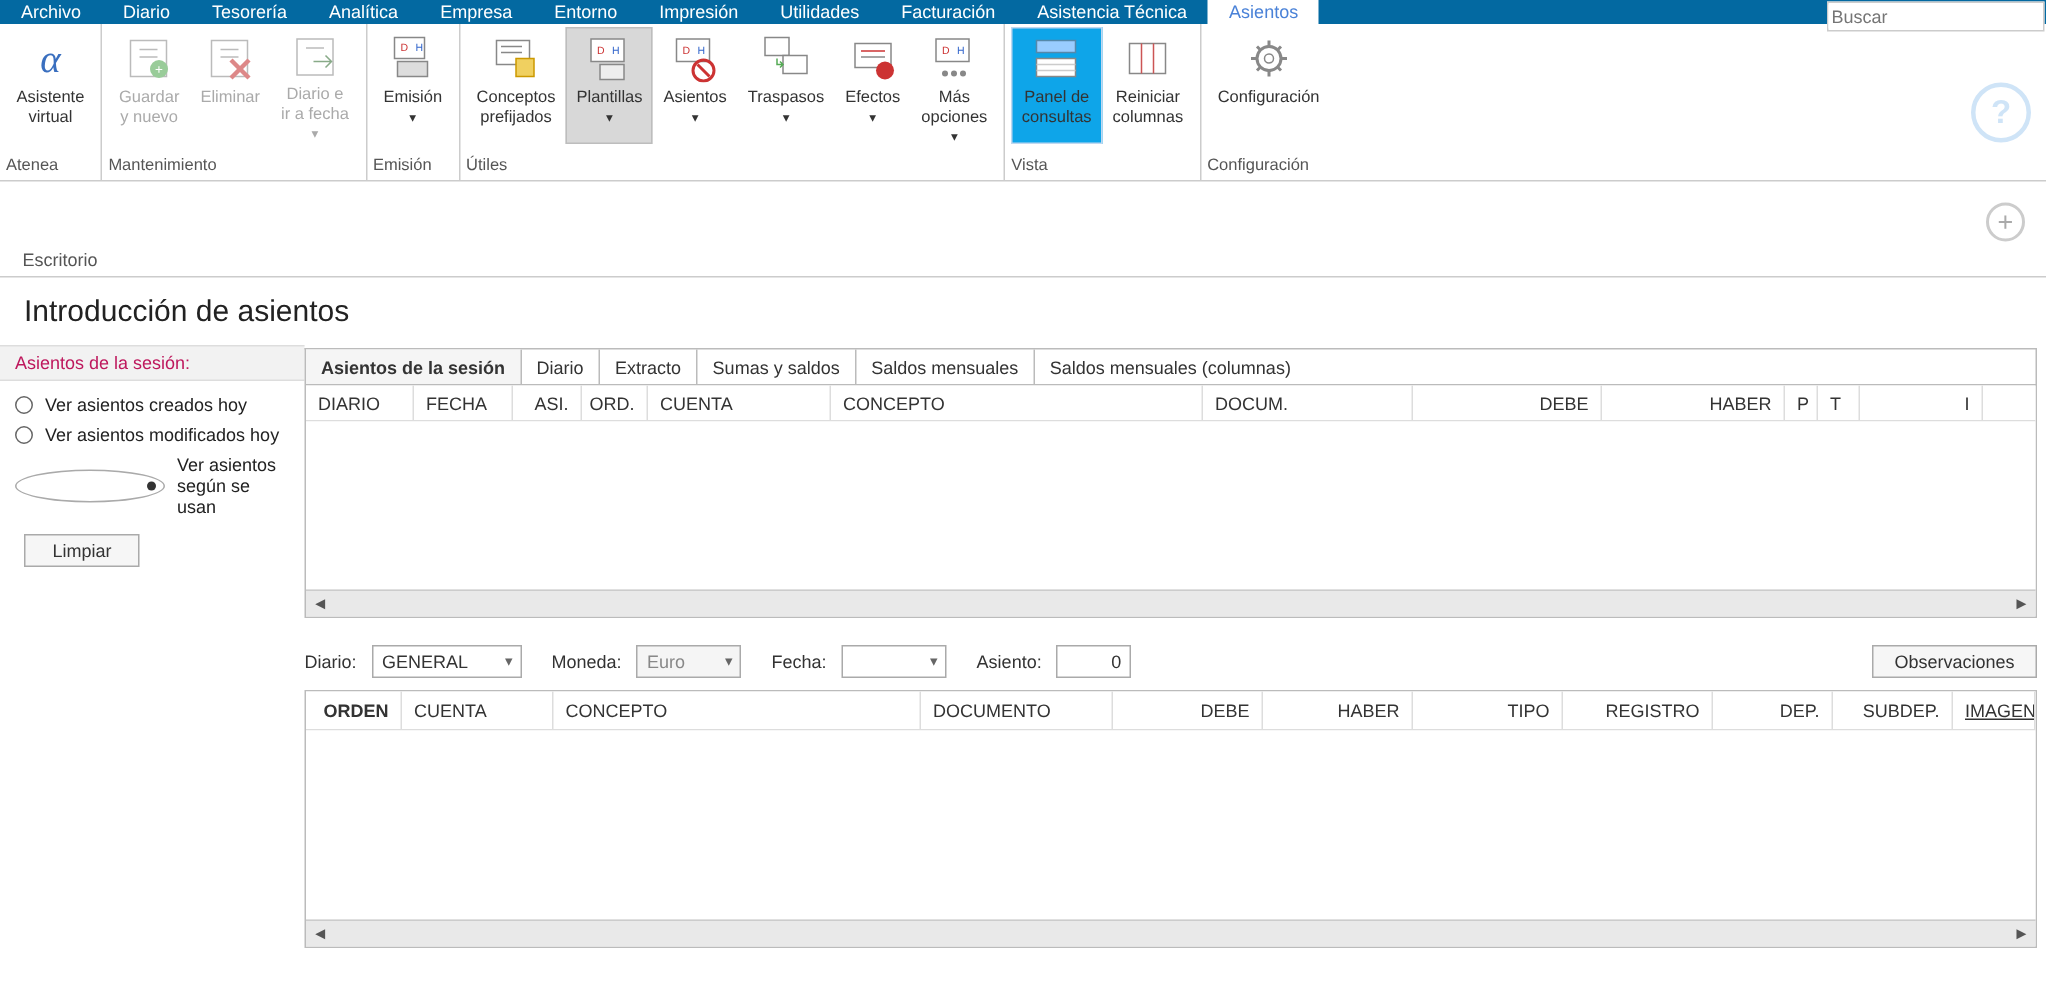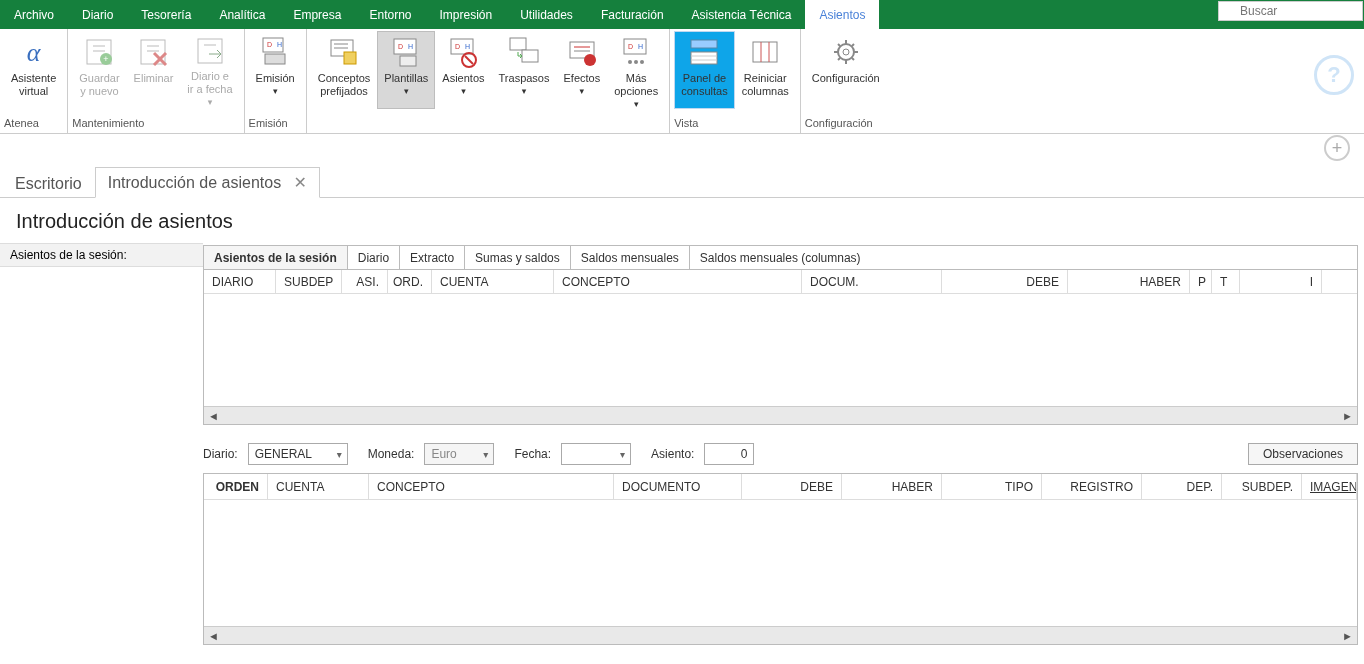--- a/index.html
+++ b/index.html
@@ -1,42 +1,42 @@
 <!DOCTYPE html>
 <html><head>
 <meta charset="utf-8">
 <style>
 html,body{margin:0;padding:0;font-family:"Segoe UI",Tahoma,sans-serif;font-size:12px;color:#333;background:#fff;width:1364px;height:664px;overflow:hidden}
 *{box-sizing:border-box}
-.menu-bar{display:flex;height:29px;background:#15803d;color:#fff;align-items:stretch}
+.menu-bar{display:flex;height:16px;background:#0369a1;color:#fff;align-items:stretch}
 .menu-item{padding:0 14px;display:flex;align-items:center;cursor:pointer;font-size:12px}
 .menu-item.active{background:#fff;color:#4a82d8}
-.search-wrap{margin-left:auto;background:#fff;border:1px solid #ccc;height:20px;width:145px;margin-top:1px;margin-right:1px;display:flex;align-items:center;padding:0 19px}
+.search-wrap{margin-left:auto;background:#fff;border:1px solid #ccc;height:20px;width:145px;margin-top:1px;margin-right:1px;display:flex;align-items:center;padding:0 0}
 .search-wrap input{border:none;outline:none;width:100%;font-size:12px;color:#999}
 .ribbon{display:flex;background:#fff;border-bottom:1px solid #ccc;height:105px}
 .rb-group{display:flex;flex-direction:column;border-right:1px solid #ccc;padding:2px 4px 0 4px;align-items:center}
 .rb-buttons{display:flex;flex:1;align-items:flex-start}
 .rb-btn{display:flex;flex-direction:column;align-items:center;justify-content:flex-start;padding:4px 6px 2px 6px;min-width:50px;height:78px;cursor:pointer;border:1px solid transparent;font-size:11px;text-align:center;line-height:13px;color:#333}
 .rb-btn.large{min-width:55px}
 .rb-btn.pressed{background:#d8d8d8;border:1px solid #bdbdbd}
 .rb-btn.toggled{background:#0ea5e9;border:1px solid #c0d8f0}
 .rb-btn.disabled{color:#aaa}
 .rb-icon{width:32px;height:32px;margin-bottom:4px;display:flex;align-items:center;justify-content:center}
 .rb-label{min-height:28px;display:flex;flex-direction:column;justify-content:flex-start}
 .rb-caption{font-size:11px;color:#555;text-align:left;padding:2px 0 4px 0;width:100%}
 .help-circle{position:absolute;right:10px;top:55px;width:40px;height:40px;border-radius:50%;border:3px solid #cfe4f7;color:#cfe4f7;display:flex;align-items:center;justify-content:center;font-size:22px;font-weight:bold}
 .addtab-circle{position:absolute;right:14px;top:135px;width:26px;height:26px;border-radius:50%;border:2px solid #ccc;color:#aaa;display:flex;align-items:center;justify-content:center;font-size:18px}
 .doc-tabs{display:flex;height:28px;align-items:flex-end;border-bottom:1px solid #ccc;margin-top:36px;padding-left:2px}
-.doc-tab{padding:5px 12px;font-size:16px;color:#555;border:1px solid transparent;border-bottom:none;position:relative;top:1px;cursor:pointer}
+.doc-tab{padding:5px 12px;font-size:12px;color:#555;border:1px solid transparent;border-bottom:none;position:relative;top:1px;cursor:pointer}
 .doc-tab.active{border:1px solid #ccc;border-bottom:1px solid #fff;background:#fff}
 .doc-tab .close{margin-left:8px;color:#888}
 .page{display:flex;height:calc(664px - 22px - 105px - 64px)}
 .page-title{font-size:20px;padding:12px 0 10px 16px;color:#222}
 .side{width:225px;display:flex;flex-direction:column}
-.side-head{background:#f2f2f2;border:1px solid #ddd;border-left:none;border-right:none;padding:4px 10px;color:#000000}
+.side-head{background:#f2f2f2;border:1px solid #ddd;border-left:none;border-right:none;padding:4px 10px;color:#be185d}
 .side-body{padding:6px 10px}
 .radio-row{display:flex;align-items:center;padding:3px 0;font-size:12px;color:#222;cursor:pointer}
 .radio{width:12px;height:12px;border:1px solid #666;border-radius:50%;margin-right:8px;display:flex;align-items:center;justify-content:center}
 .radio.sel::after{content:"";width:6px;height:6px;background:#333;border-radius:50%}
 .side-btn{display:inline-block;border:1px solid #aaa;background:#f6f6f6;padding:3px 18px;margin-top:8px;margin-left:6px;cursor:pointer}
 .main{flex:1;padding:0 6px 0 0;display:flex;flex-direction:column}
 .qtabs{display:flex;border:1px solid #bbb;border-bottom:none;height:24px;align-items:stretch;background:#fff;margin-top:2px}
 .qtab{padding:0 10px;display:flex;align-items:center;border-right:1px solid #bbb;font-size:12px;color:#333;cursor:pointer}
 .qtab:last-child{border-right:none}
 .qtab.active{background:#f5f5f5;font-weight:600}
@@ -249,20 +249,21 @@
               <circle cx="22" cy="26" r="2" fill="#888"></circle>
             </svg>
         </div>
         <div class="rb-label">
             <span>Más</span>
             <span>opciones</span>
             <span style="font-size:9px">▾</span>
           </div>
       </div>
     </div>
+    <div class="rb-caption">Útiles</div>
   </div>
 
   <div class="rb-group">
     <div class="rb-buttons">
       <div class="rb-btn toggled">
         <div class="rb-icon">
           <svg width="32" height="32">
               <rect x="3" y="4" width="26" height="8" fill="#9cf" stroke="#58a"></rect>
               <rect x="3" y="16" width="26" height="12" fill="#fff" stroke="#888"></rect>
               <line x1="3" y1="20" x2="29" y2="20" stroke="#ccc"></line>
@@ -317,49 +318,60 @@
     </div>
     <div class="rb-caption">Configuración</div>
   </div>
 </div>
 
 <div class="help-circle">?</div>
 <div class="addtab-circle">+</div>
 
 <div class="doc-tabs">
   <div class="doc-tab">Escritorio</div>
-  <div class="doc-tab active">
-    <span>Introducción de asientos</span>
-    <span class="close">✕</span>
-  </div>
 </div>
 
 <div class="page-title">Introducción de asientos</div>
 
 <div class="page">
 
   <div class="side">
     <div class="side-head">Asientos de la sesión:</div>
+    <div class="side-body">
+      <div class="radio-row">
+        <span class="radio"></span>
+        <span>Ver asientos creados hoy</span>
+      </div>
+      <div class="radio-row">
+        <span class="radio"></span>
+        <span>Ver asientos modificados hoy</span>
+      </div>
+      <div class="radio-row">
+        <span class="radio sel"></span>
+        <span>Ver asientos según se usan</span>
+      </div>
+      <div class="side-btn">Limpiar</div>
+    </div>
   </div>
 
   <div class="main">
 
     <div class="qtabs">
       <div class="qtab active">Asientos de la sesión</div>
       <div class="qtab">Diario</div>
       <div class="qtab">Extracto</div>
       <div class="qtab">Sumas y saldos</div>
       <div class="qtab">Saldos mensuales</div>
       <div class="qtab">Saldos mensuales (columnas)</div>
     </div>
 
     <div class="grid">
       <div class="ghead" id="ghead1">
           <div class="gcol" style="width: 72px;">DIARIO</div>
-          <div class="gcol" style="width: 66px;">SUBDEP</div>
+          <div class="gcol" style="width: 66px;">FECHA</div>
           <div class="gcol r" style="width: 46px;">ASI.</div>
           <div class="gcol r" style="width: 44px;">ORD.</div>
           <div class="gcol" style="width: 122px;">CUENTA</div>
           <div class="gcol" style="width: 248px;">CONCEPTO</div>
           <div class="gcol" style="width: 140px;">DOCUM.</div>
           <div class="gcol r" style="width: 126px;">DEBE</div>
           <div class="gcol r" style="width: 122px;">HABER</div>
           <div class="gcol" style="width: 22px;">P</div>
           <div class="gcol" style="width: 28px;">T</div>
           <div class="gcol r" style="width: 82px;">I</div>

